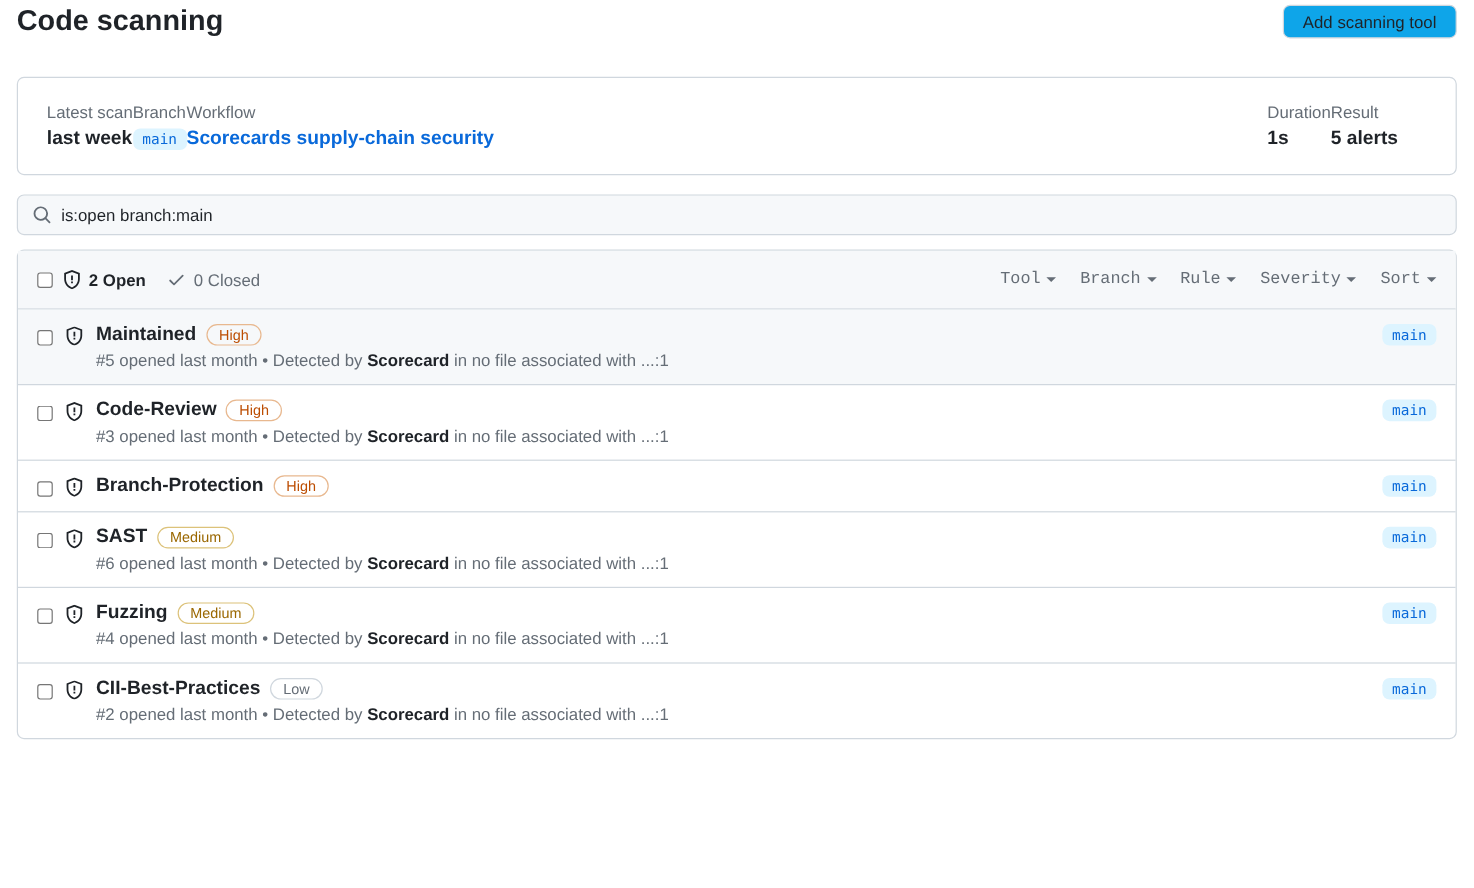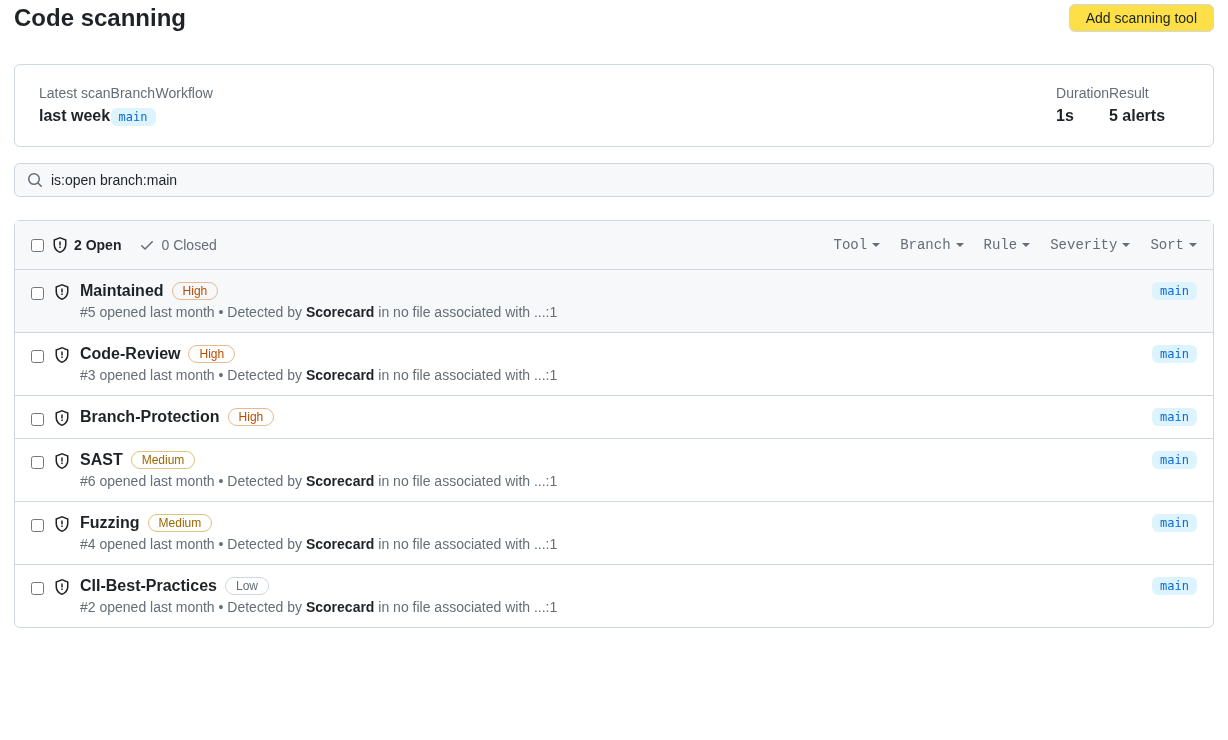--- a/index.html
+++ b/index.html
@@ -18,21 +18,21 @@
 h1 {
   font-size: 24px;
   font-weight: 600;
 }
 .btn {
   padding: 5px 16px;
   font-size: 14px;
   font-weight: 500;
   border: 1px solid #d0d7de;
   border-radius: 6px;
-  background: #fde047;
+  background: #0ea5e9;
   cursor: pointer;
   color: #1f2328;
 }
 .summary-box {
   border: 1px solid #d0d7de;
   border-radius: 6px;
   padding: 20px 24px;
   display: flex;
   margin-bottom: 16px;
 }
@@ -55,21 +55,21 @@
   padding: 2px 8px;
   border-radius: 6px;
 }
 .search-wrap {
   display: flex;
   align-items: center;
   border: 1px solid #d0d7de;
   border-radius: 6px;
   background: #f6f8fa;
   padding: 8px 12px;
-  margin-bottom: 23px;
+  margin-bottom: 12px;
 }
 .search-wrap input {
   border: none;
   background: transparent;
   outline: none;
   font-size: 14px;
   flex: 1;
   color: #1f2328;
   margin-left: 8px;
 }
@@ -179,20 +179,21 @@
   <div class="summary-item">
     <div class="lbl">Latest scan</div>
     <div class="val">last week</div>
   </div>
   <div class="summary-item">
     <div class="lbl">Branch</div>
     <div><span class="branch-chip">main</span></div>
   </div>
   <div class="summary-item" style="flex:1">
     <div class="lbl">Workflow</div>
+    <div class="val link">Scorecards supply-chain security</div>
   </div>
   <div class="summary-item">
     <div class="lbl">Duration</div>
     <div class="val">1s</div>
   </div>
   <div class="summary-item" style="min-width:80px">
     <div class="lbl">Result</div>
     <div class="val">5 alerts</div>
   </div>
 </div>

